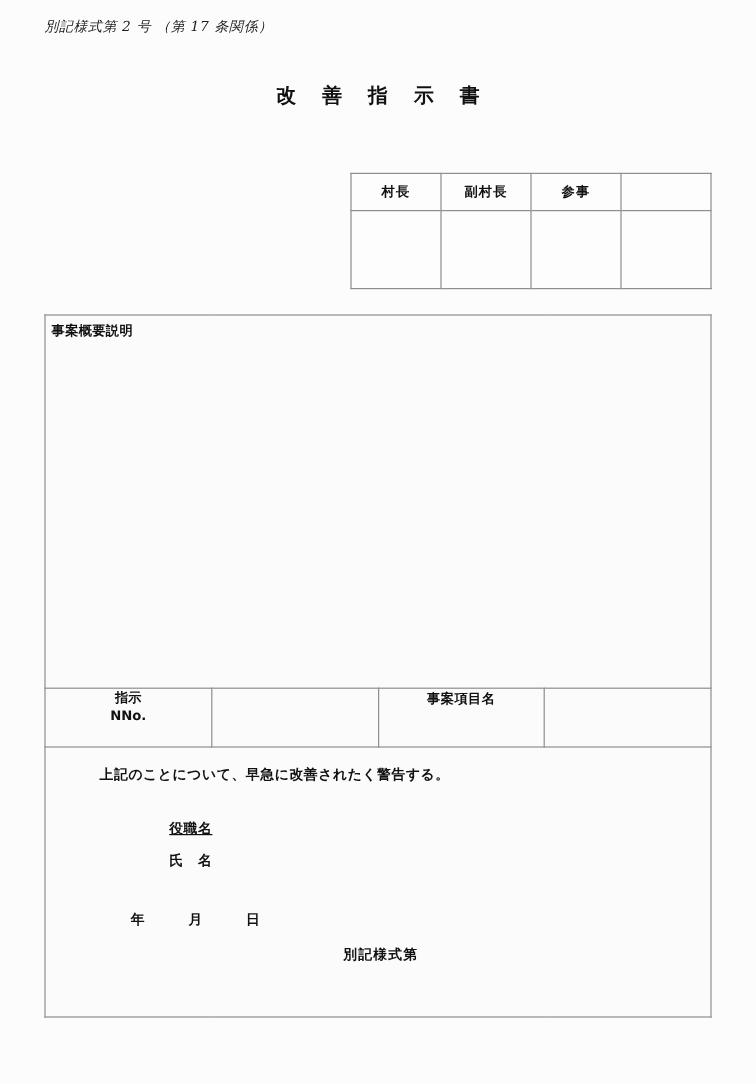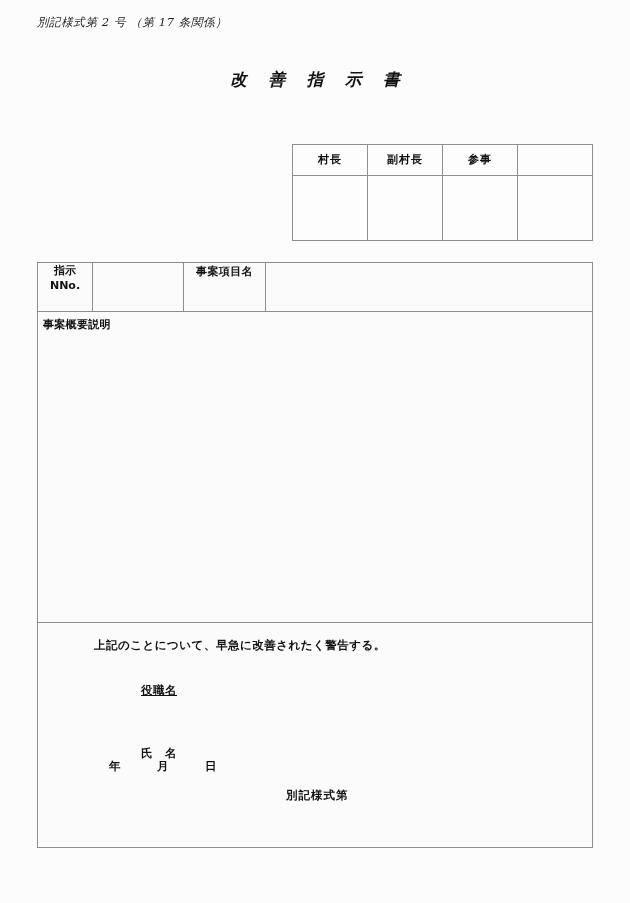--- a/index.html
+++ b/index.html
@@ -36,21 +36,20 @@
     position: absolute;
     left: 0;
     top: 69px;
     width: 630px;
     text-align: center;
     font-size: 16.5px;
     font-weight: bold;
     letter-spacing: 8px;
     text-indent: 8px;
     color: #111111;
-    font-style: italic;
   }
 
   
   .approval-table {
     position: absolute;
     left: 292px;
     top: 144px;
     width: 301px;
     border-collapse: collapse;
     table-layout: fixed;
@@ -136,35 +135,34 @@
     height: 224px;
   }
   .closing-line {
     position: absolute;
     font-size: 11.5px;
     font-weight: bold;
     color: #111111;
     white-space: nowrap;
   }
   .line-statement {
-    left: 56px;
+    left: 45px;
     top: 15px;
     letter-spacing: 0.5px;
   }
   .line-position {
     left: 103px;
     top: 60px;
     letter-spacing: 0.5px;
     text-decoration: underline;
   }
   .line-name {
     left: 103px;
     top: 87px;
     letter-spacing: 0.5px;
-    margin-top: 36px;
   }
   .line-date {
     left: 71px;
     top: 136px;
     letter-spacing: 0.5px;
   }
   .line-signer {
     left: 248px;
     top: 165px;
     letter-spacing: 1px;
@@ -189,36 +187,36 @@
       <td></td>
       <td></td>
       <td></td>
       <td></td>
     </tr>
   </tbody>
 </table>
 
 <table class="main-table">
   <tbody>
+
+    <tr>
+      <td class="cell-summary" colspan="4">
+        <div class="summary-label">事案概要説明</div>
+        <div class="summary-body"></div>
+      </td>
+    </tr>
 
     <tr>
       <td class="cell-no">
         <span>指示</span><br>
         <span>NNo.</span>
       </td>
       <td class="cell-no-value"></td>
       <td class="cell-item-label">事案項目名</td>
       <td></td>
-    </tr>
-
-    <tr>
-      <td class="cell-summary" colspan="4">
-        <div class="summary-label">事案概要説明</div>
-        <div class="summary-body"></div>
-      </td>
     </tr>
 
     <tr>
       <td class="cell-closing" colspan="4">
         <div class="closing-inner">
           <div class="closing-line line-statement">上記のことについて、早急に改善されたく警告する。</div>
           <div class="closing-line line-position">役職名</div>
           <div class="closing-line line-name">氏　名</div>
           <div class="closing-line line-date">年　　　月　　　日</div>
           <div class="closing-line line-signer">別記様式第</div>

